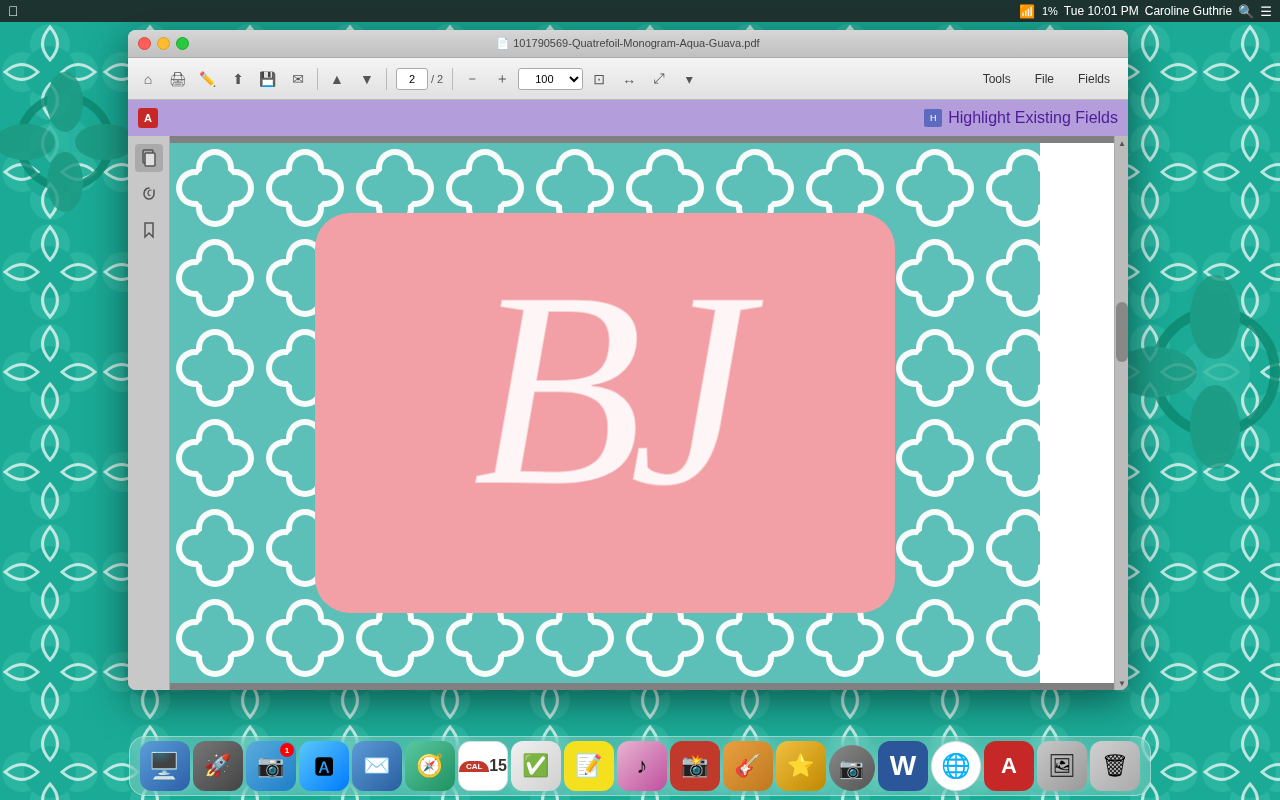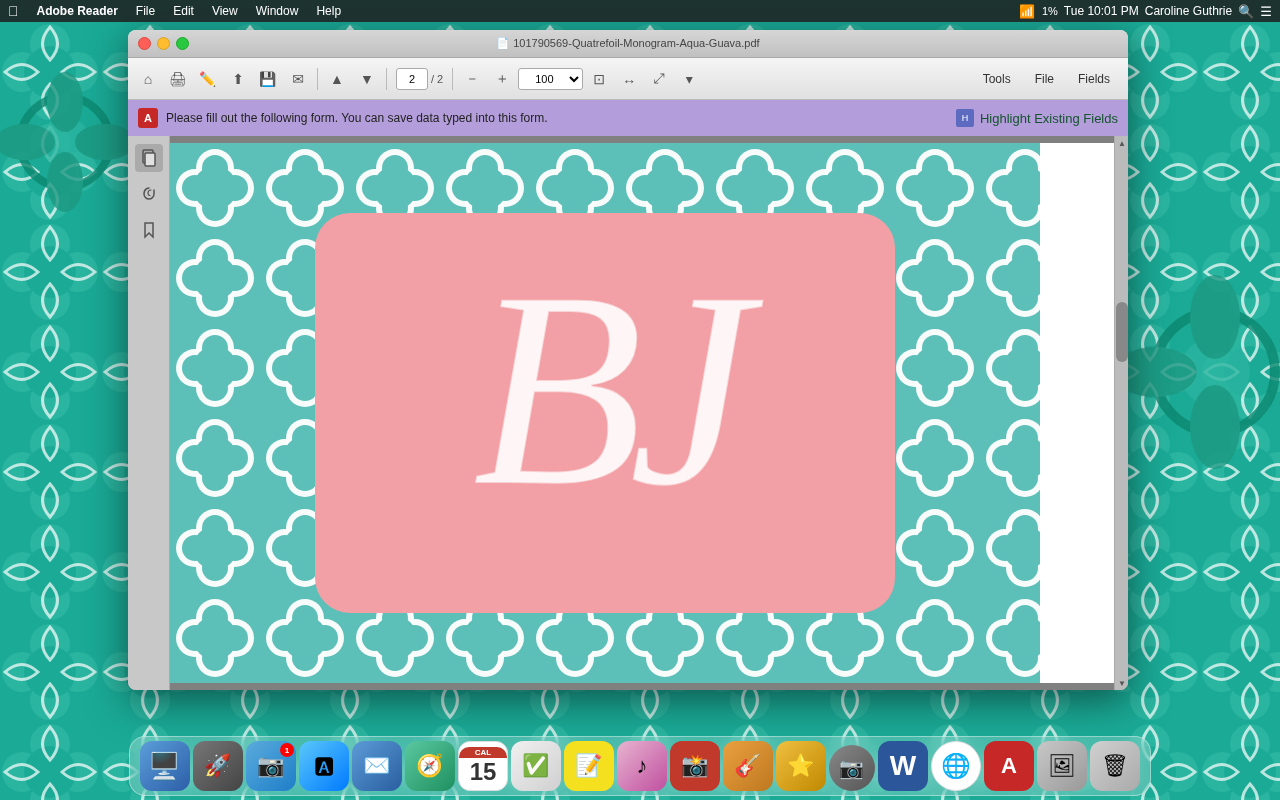--- a/index.html
+++ b/index.html
@@ -208,22 +208,22 @@
       color: #222;
       flex: 1;
     }
     .form-bar-right {
       display: flex;
       align-items: center;
       gap: 6px;
       margin-left: auto;
     }
     .highlight-btn {
-      font-size: 13px;
-      color: #14532d;
+      font-size: 16px;
+      color: #4c1d95;
       display: flex;
       align-items: center;
       gap: 4px;
       cursor: pointer;
       text-align: center;
     }
     .highlight-icon {
       width: 18px;
       height: 18px;
       background: #5c6bc0;
@@ -402,28 +402,20 @@
       <circle cx="1215" cy="350" r="60" fill="none" stroke="#0d8870" stroke-width="10"></circle>
       <circle cx="1215" cy="350" r="35" fill="#2ab5a0"></circle>
       <ellipse cx="1215" cy="295" rx="25" ry="42" fill="#1d9982"></ellipse>
       <ellipse cx="1215" cy="405" rx="25" ry="42" fill="#1d9982"></ellipse>
       <ellipse cx="1155" cy="350" rx="42" ry="25" fill="#1d9982"></ellipse>
     </g>
   </svg>
 
   <div class="menubar">
     <span class="menubar-apple"></span>
-    <div class="menubar-items">
-      <span class="menubar-item bold">Adobe Reader</span>
-      <span class="menubar-item">File</span>
-      <span class="menubar-item">Edit</span>
-      <span class="menubar-item">View</span>
-      <span class="menubar-item">Window</span>
-      <span class="menubar-item">Help</span>
-    </div>
     <div class="menubar-right">
       <span style="font-size:13px;">📶</span>
       <span class="battery-icon">1%</span>
       <span class="menubar-clock">Tue 10:01 PM</span>
       <span class="menubar-user">Caroline Guthrie</span>
       <span style="font-size:13px;">🔍</span>
       <span style="font-size:13px;">☰</span>
     </div>
   </div>
 
@@ -476,21 +468,20 @@
         <div class="toolbar-right-btn">Tools</div>
         <div class="toolbar-right-btn">File</div>
         <div class="toolbar-right-btn">Fields</div>
       </div>
     </div>
 
     <div class="form-bar">
       <div class="form-bar-icon">
         <span style="color:white;font-weight:bold;font-size:11px;">A</span>
       </div>
-      <span class="form-bar-text">Please fill out the following form. You can save data typed into this form.</span>
       <div class="form-bar-right">
         <div class="highlight-icon">
           <span style="font-size:9px;color:white;">H</span>
         </div>
         <span class="highlight-btn">Highlight Existing Fields</span>
       </div>
     </div>
 
     <div class="content-area">
 
@@ -577,23 +568,23 @@
     </div>
 
     <div class="dock-item" style="background:linear-gradient(135deg,#5c9bd6,#2a5ea0);border-radius:12px;">
       <span style="font-size:22px;">✉️</span>
     </div>
 
     <div class="dock-item" style="background:linear-gradient(135deg,#5bc8a0,#1e9060);border-radius:12px;">
       <span style="font-size:22px;">🧭</span>
     </div>
 
-    <div class="dock-item" style="background:white;border-radius:12px;border:1px solid #ddd;flex-direction:column;font-size:11px;color:#c0392b;font-weight:bold;">
+    <div class="dock-item" style="background:white;border-radius:12px;border:1px solid #ddd;flex-direction:row;font-size:11px;color:#c0392b;font-weight:bold;">
       <div style="font-size:8px;background:#c0392b;color:white;width:100%;text-align:center;border-radius:10px 10px 0 0;padding:1px;">CAL</div>
-      <div style="font-size:24px;color:#333;font-weight:bold;">15</div>
+      <div style="font-size:16px;color:#333;font-weight:bold;">15</div>
     </div>
 
     <div class="dock-item" style="background:linear-gradient(135deg,#f0f0f0,#d0d0d0);border-radius:12px;">
       <span style="font-size:22px;">✅</span>
     </div>
 
     <div class="dock-item" style="background:#f5e020;border-radius:12px;">
       <span style="font-size:22px;">📝</span>
     </div>
 

